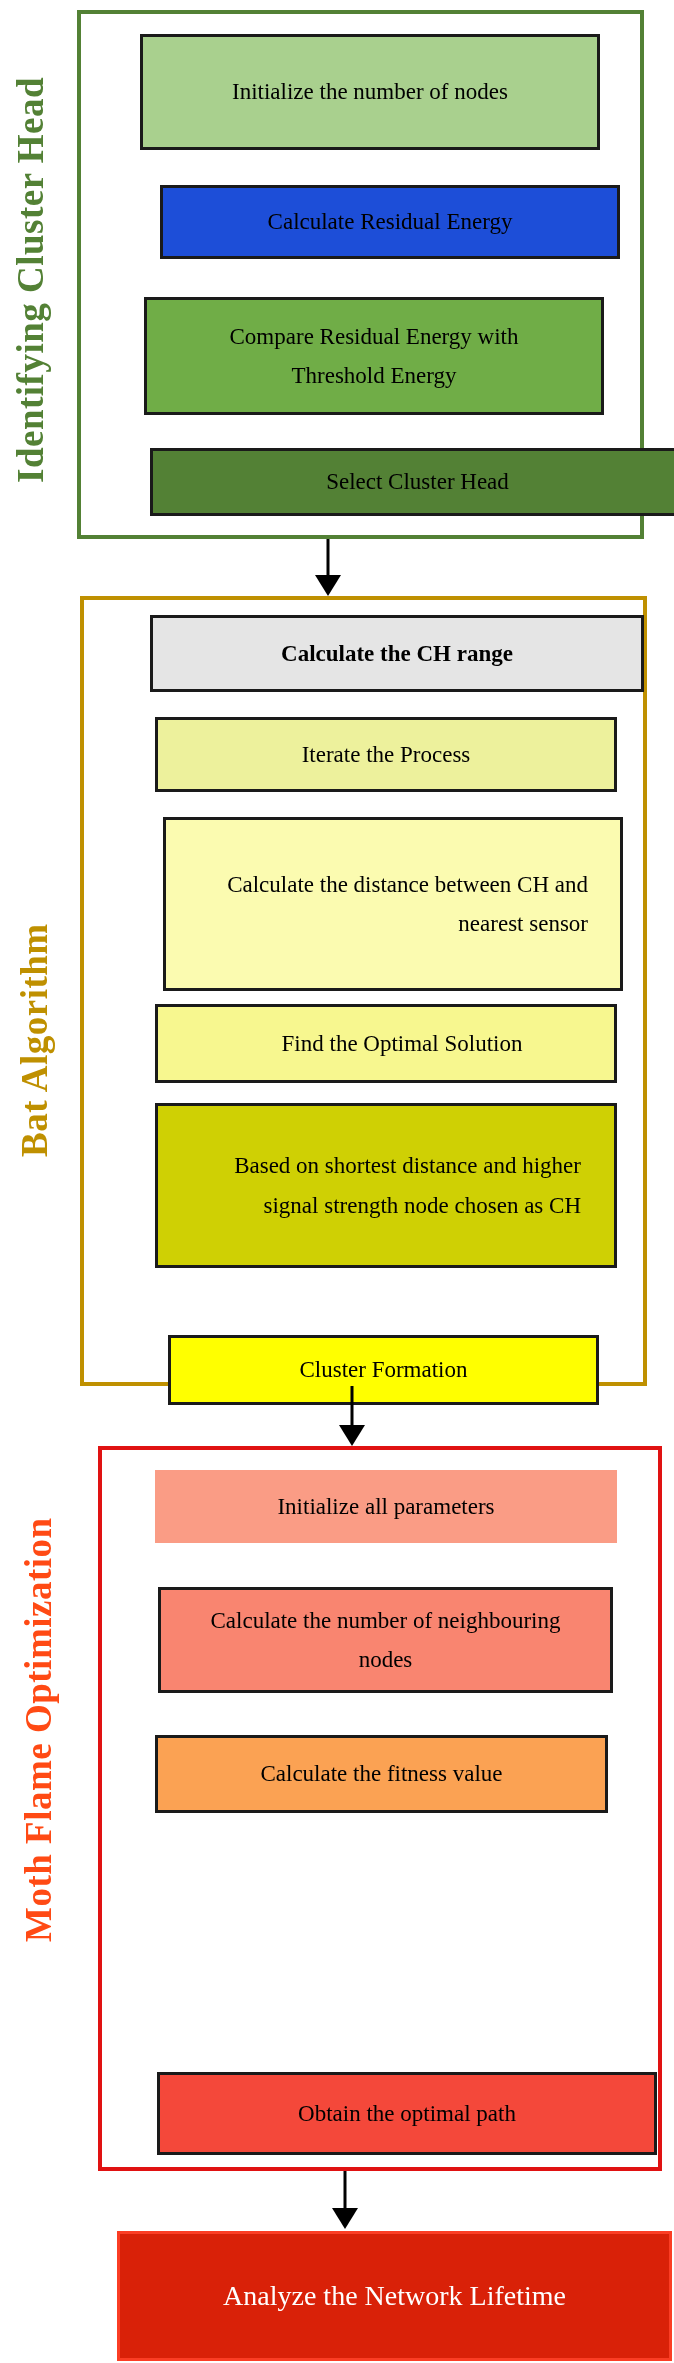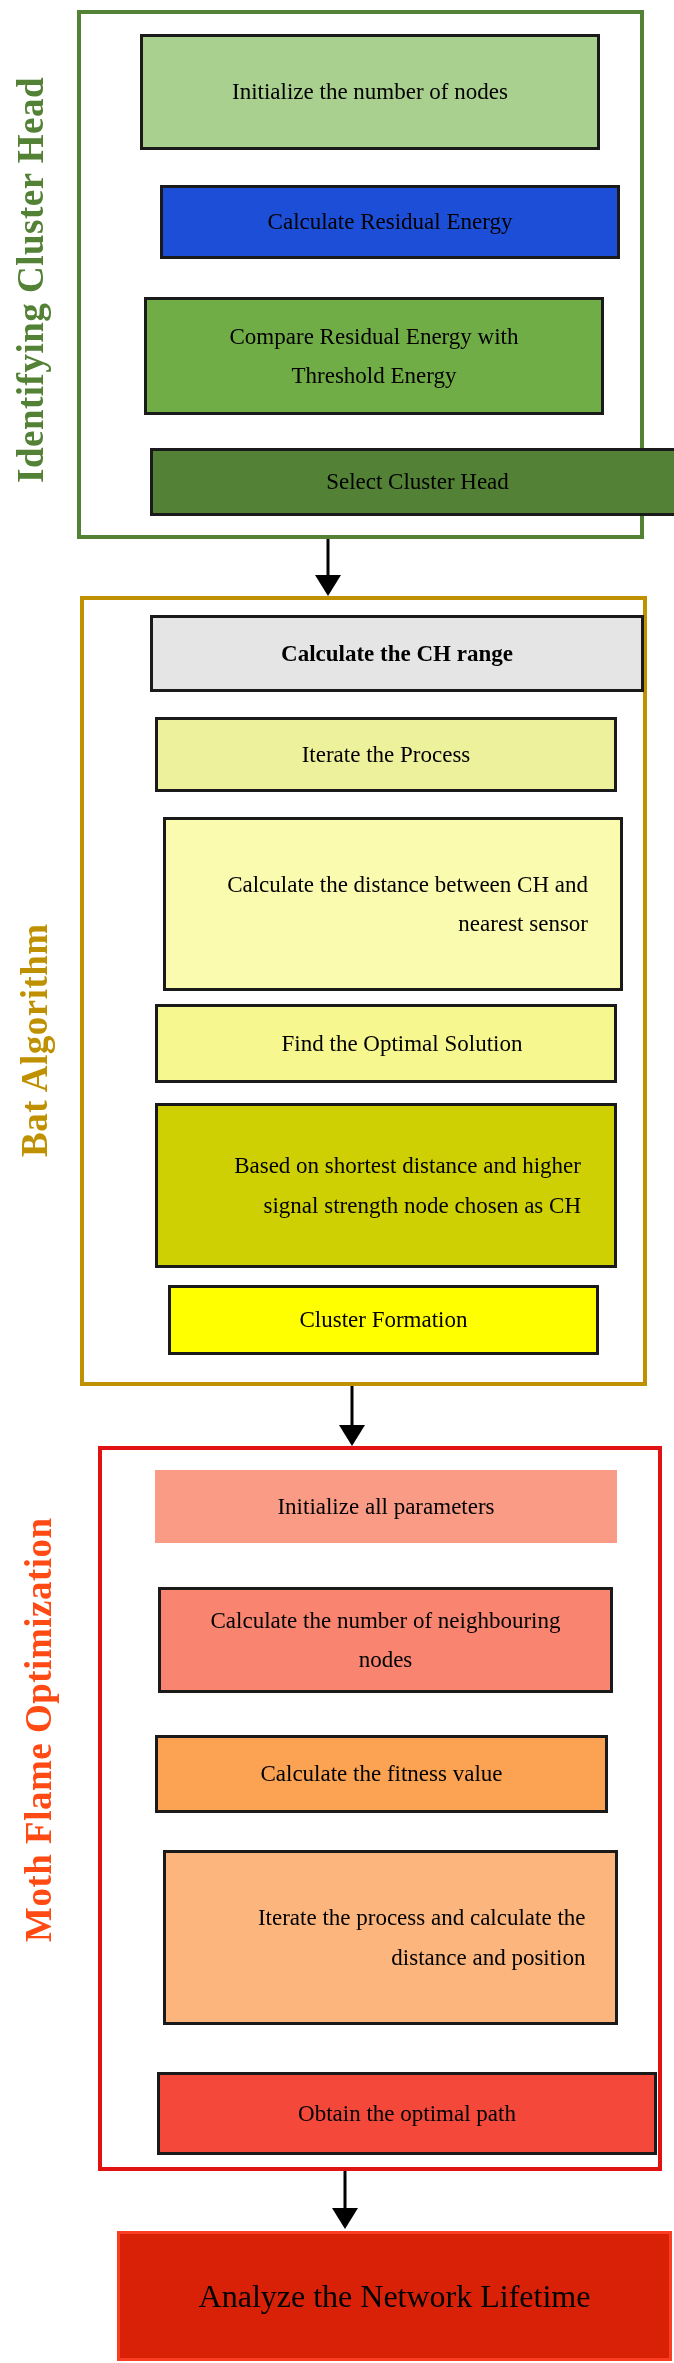--- a/index.html
+++ b/index.html
@@ -51,21 +51,21 @@
     bottom:0;width:0;height:0;
     border-left:13px solid transparent;
     border-right:13px solid transparent;
     border-top:21px solid #000;
   }
   .final-box{
     position:absolute;
     box-sizing:border-box;
     border:3px solid;
     display:flex;align-items:center;justify-content:center;
-    font-size:32px;color:#000000;text-align:center;
+    font-size:28px;color:#ffffff;text-align:center;
   }
 </style>
 </head>
 <body>
 
 <div class="canvas">
 
   <div class="section" style="left: 77px; top: 10px; width: 567px; height: 529px; border-color: rgb(83, 129, 53);"></div>
 
   <div class="vlabel" style="left: 4px; top: 60px; width: 52px; height: 440px; color: rgb(83, 129, 53);">Identifying Cluster Head</div>
@@ -108,21 +108,21 @@
   </div>
 
   <div class="box nowrap" style="left: 155px; top: 1004px; width: 462px; height: 79px; background-color: rgb(247, 247, 143); padding-left: 32px;">
     <span class="txt">Find the Optimal Solution</span>
   </div>
 
   <div class="box w390" style="left: 155px; top: 1093px; width: 462px; height: 165px; background-color: rgb(207, 208, 4); margin-top: 10px;">
     <span class="txt">Based on shortest distance and higher signal strength node chosen as CH</span>
   </div>
 
-  <div class="box nowrap" style="left: 168px; top: 1285px; width: 431px; height: 70px; background-color: rgb(255, 255, 0);">
+  <div class="box nowrap" style="left: 168px; top: 1335px; width: 431px; height: 70px; background-color: rgb(255, 255, 0);">
     <span class="txt">Cluster Formation</span>
   </div>
 
   <div class="arrow" style="left:339px;top:1386px;height:60px;">
     <div class="shaft" style="height:41px;"></div>
     <div class="head"></div>
   </div>
 
   <div class="section" style="left: 98px; top: 1446px; width: 564px; height: 725px; border-color: rgb(224, 18, 18);"></div>
 
@@ -133,23 +133,20 @@
   </div>
 
   <div class="box w370" style="left: 158px; top: 1587px; width: 455px; height: 106px; background-color: rgb(249, 133, 112);">
     <span class="txt">Calculate the number of neighbouring nodes</span>
   </div>
 
   <div class="box nowrap" style="left: 155px; top: 1735px; width: 453px; height: 78px; background-color: rgb(251, 162, 83);">
     <span class="txt">Calculate the fitness value</span>
   </div>
 
-  <div class="box w390" style="left: 163px; top: 1850px; width: 455px; height: 175px; background-color: rgb(252, 181, 124);">
-    <span class="txt">Iterate the process and calculate the distance and position</span>
-  </div>
 
   <div class="box nowrap" style="left: 157px; top: 2072px; width: 500px; height: 83px; background-color: rgb(244, 72, 58);">
     <span class="txt">Obtain the optimal path</span>
   </div>
 
   <div class="arrow" style="left:332px;top:2171px;height:58px;">
     <div class="shaft" style="height:39px;"></div>
     <div class="head"></div>
   </div>
 

